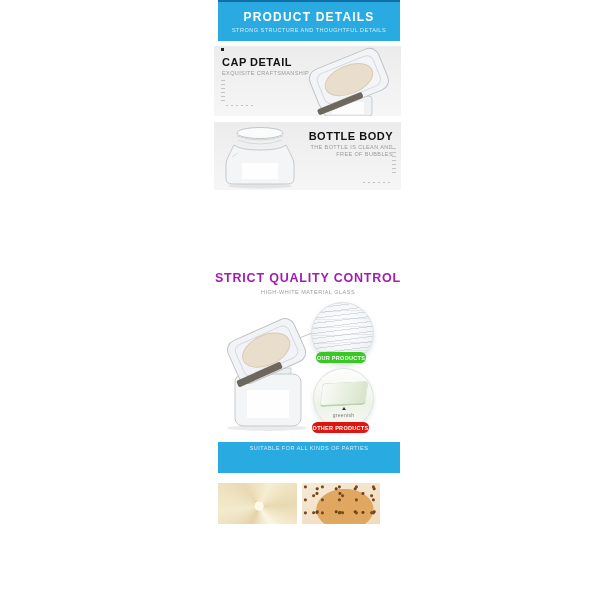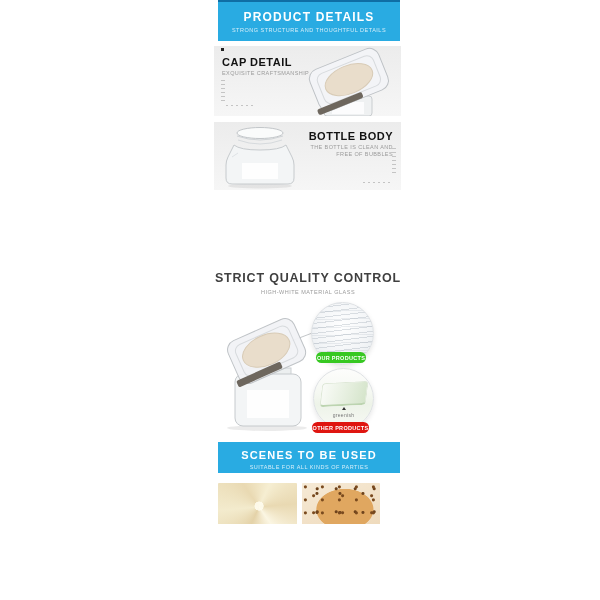--- a/index.html
+++ b/index.html
@@ -23,21 +23,21 @@
   .card3 { top:196px; height:70px; }
   .sec-title { position:absolute; font-size:11px; font-weight:bold; color:#121212; letter-spacing:.5px; }
   .sec-sub { position:absolute; font-size:5.5px; color:#9b9b9b; letter-spacing:.4px; line-height:7px; }
   .align-r { text-align:right; }
   .sq-dot { position:absolute; width:3px; height:3px; background:#222; }
   .ruler-v { position:absolute; width:4px; background:repeating-linear-gradient(180deg,#c4c4c4 0 1px,transparent 1px 4px); }
   .ruler-h { position:absolute; height:1px; background:repeating-linear-gradient(90deg,#c4c4c4 0 2px,transparent 2px 5px); }
   .photo { position:absolute; }
 
   
-  .q-title { position:absolute; left:200px; top:271px; width:216px; text-align:center; font-size:12.5px; font-weight:bold; color:#404040; letter-spacing:.8px; }
+  .q-title { position:absolute; left:200px; top:271px; width:216px; text-align:center; font-size:12.5px; font-weight:bold; color:#a21caf; letter-spacing:.8px; }
   .q-sub { position:absolute; left:200px; top:289px; width:216px; text-align:center; font-size:5.5px; color:#9b9b9b; letter-spacing:.5px; }
   .qc-art { position:absolute; left:215px; top:300px; width:186px; height:140px; }
   .qc-line { position:absolute; left:0; top:0; width:186px; height:140px; }
   .mag-circle { position:absolute; border-radius:50%; border:1px solid #dfe2e5; box-shadow:0 2px 5px rgba(0,0,0,.10); overflow:hidden; }
   .circle-our { left:96px; top:2px; width:63px; height:63px;
       background:
         repeating-linear-gradient(173deg, rgba(165,175,185,.38) 0 1px, transparent 1px 5px),
         repeating-linear-gradient(179deg, rgba(190,198,206,.30) 0 1px, transparent 1px 8px),
         radial-gradient(circle at 50% 38%, #ffffff 0%, #f3f5f7 55%, #e3e8ec 100%); }
   .circle-other { left:98px; top:68px; width:61px; height:61px; background:linear-gradient(180deg,#fdfdfc 0%,#f5f8f2 40%,#edf3e8 60%,#f7f9f4 100%); }
@@ -154,21 +154,20 @@
     <div class="pill pill-green">OUR PRODUCTS</div>
     <div class="mag-circle circle-other">
       <div class="sheet"></div>
       <div class="tri-up"></div>
       <div class="note">greenish</div>
     </div>
     <div class="pill pill-red">OTHER PRODUCTS</div>
   </div>
 
   <div class="banner banner2">
-    <div class="banner-title">SCENES TO BE USED</div>
     <div class="banner-sub">SUITABLE FOR ALL KINDS OF PARTIES</div>
   </div>
 
   <div class="grid">
     <div class="scene" style="left:0; top:0; width:79px;">
       <div class="scene-img img-cream"></div>
       <div class="caption">
         <span class="bullet"></span>
         <span>FACIAL CREAM</span>
       </div>

